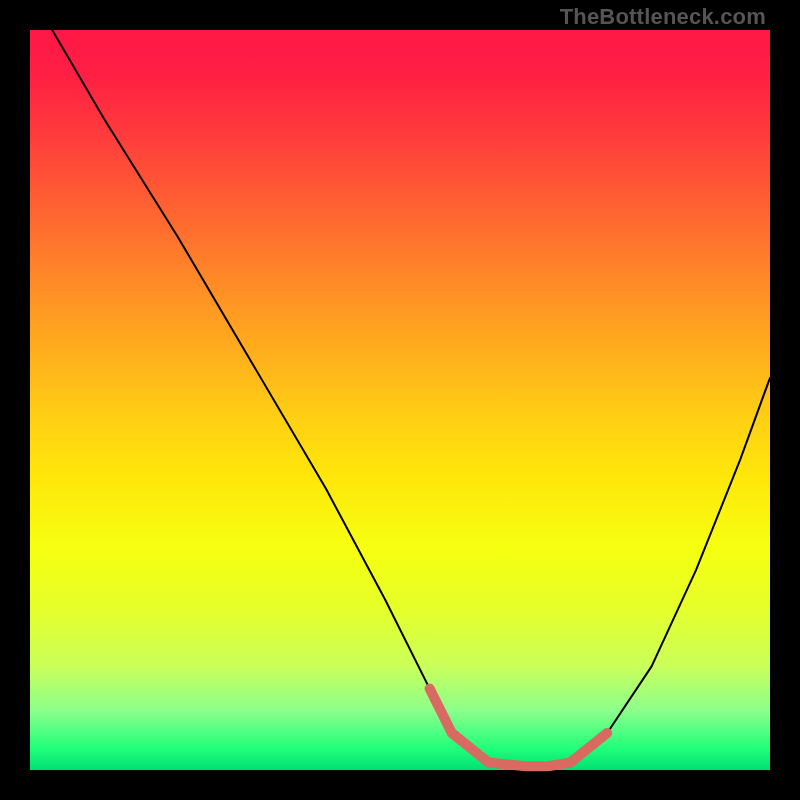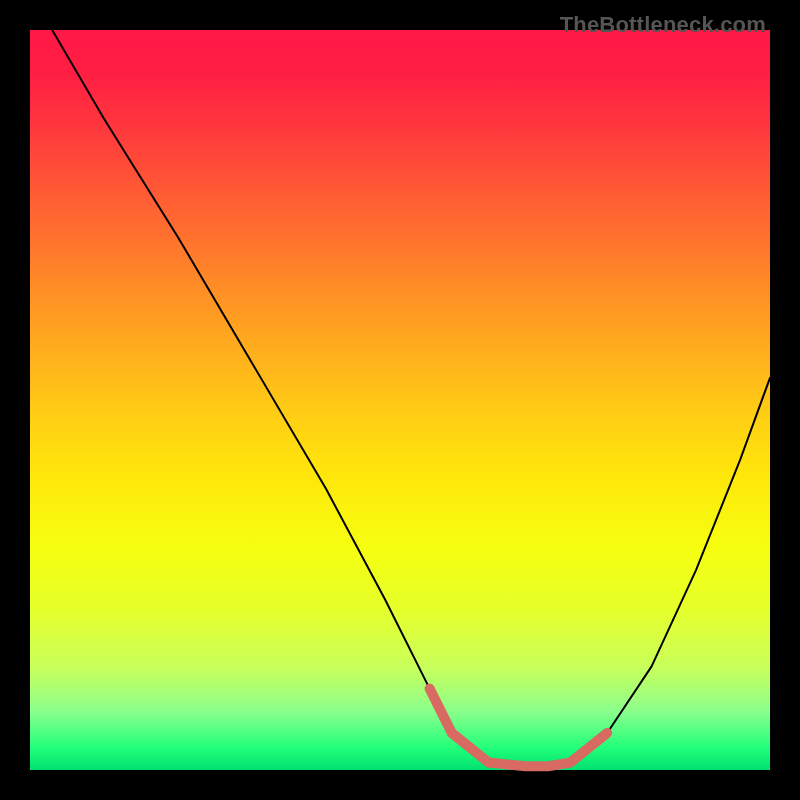--- a/index.html
+++ b/index.html
@@ -18,21 +18,21 @@
     height: 740px;
     
   }
   .gradient {
     position: absolute;
     inset: 0;
     
   }
   .watermark {
     position: absolute;
-    top: 12px;
+    top: 4px;
     right: 34px;
     font-family: Arial, Helvetica, sans-serif;
     font-size: 22px;
     font-weight: 600;
     color: #555;
     letter-spacing: 0.2px;
     user-select: none;
   }
   svg.curve {
     position: absolute;

